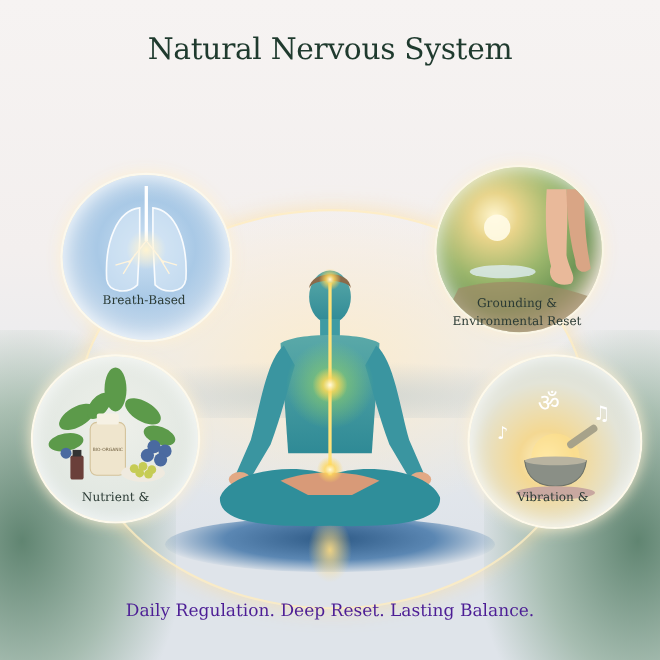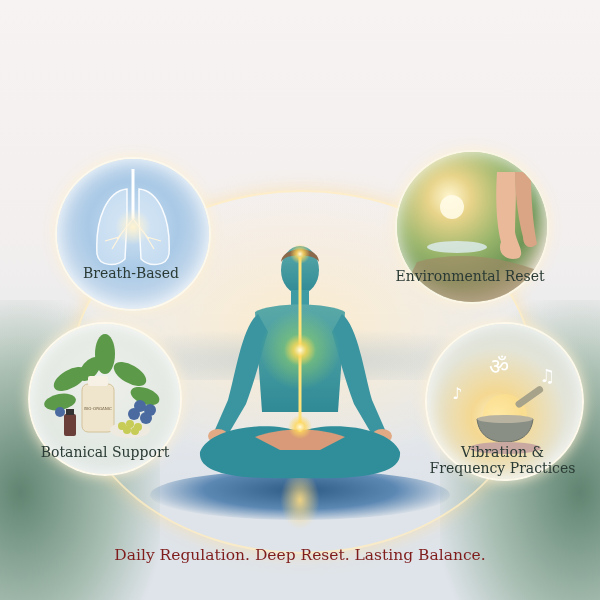--- a/index.html
+++ b/index.html
@@ -30,41 +30,42 @@
     border:2px solid rgba(255,250,235,0.95);}
   .lungs{left:55px;top:157px;width:152px;height:150px;
     background:radial-gradient(circle at 50% 45%, #cfe2f3 0%, #a9c9e6 40%, #c9dbed 70%, #eef2f6 100%);}
   .grounding{left:395px;top:150px;width:150px;height:150px;
     background:radial-gradient(circle at 35% 30%, #fff6cf 0%, #e8d48a 15%, #9bb66c 40%, #6f9656 60%, #c7b79a 80%, #ece6da 100%);}
   .nutrient{left:28px;top:322px;width:150px;height:150px;
     background:radial-gradient(circle at 50% 40%, #eef0ea 0%, #e2e8e2 60%, #d3dfe0 100%);}
   .vibration{left:425px;top:322px;width:155px;height:155px;
     background:radial-gradient(circle at 45% 60%, #fff2c4 0%, #f4d892 20%, #e3e4d8 55%, #cfdcdc 100%);}
 
-  .label{position:absolute;text-align:center;color:#2a3a34;font-size:14px;line-height:16px;}
+  .label{position:absolute;text-align:center;color:#2a3a34;font-size:11px;line-height:16px;}
   .label span{display:block;}
   .lbl-lungs{left:55px;top:265px;width:152px;}
   .lbl-grounding{left:375px;top:268px;width:190px;}
   .lbl-nutrient{left:20px;top:444px;width:170px;}
   .lbl-vibration{left:410px;top:444px;width:185px;}
 
   .figure{position:absolute;left:170px;top:232px;width:260px;height:255px;}
-  .tagline{position:absolute;left:0;top:546px;width:600px;text-align:center;color:#7f1d1d;font-size:15.5px;}
+  .tagline{position:absolute;left:0;top:546px;width:600px;text-align:center;color:#4c1d95;font-size:15.5px;}
 </style>
 </head>
 <body>
 
 <div class="hills"></div>
 <div class="forest-left"></div>
 <div class="forest-right"></div>
 <div class="halo"></div>
 <div class="water"></div>
 <div class="water-glow"></div>
 
 <h1 class="title" style="margin:0;font-weight:normal;">
+  <span>Natural Nervous System</span>
 </h1>
 
 <div class="bubble lungs">
   <svg width="152" height="150" viewBox="0 0 152 150">
     <defs>
         <radialGradient id="lg" cx="50%" cy="50%" r="50%">
           <stop offset="0" stop-color="#fff3d0"></stop>
           <stop offset="1" stop-color="#fff3d0" stop-opacity="0"></stop>
         </radialGradient>
       </defs>
@@ -82,20 +83,21 @@
 <div class="bubble grounding">
   <svg width="150" height="150" viewBox="0 0 150 150">
     <circle cx="55" cy="55" r="12" fill="#fffbe6" opacity="0.9"></circle>
     <path d="M100 20 C98 50 100 75 104 90 C100 100 108 110 122 106 C128 100 120 92 118 80 C118 60 120 40 118 20 Z" fill="#e9b99a"></path>
     <path d="M118 20 C118 45 122 70 126 85 C126 95 134 98 140 92 C138 80 134 60 134 20 Z" fill="#d9a585"></path>
     <path d="M20 110 Q75 95 140 118 L150 150 L0 150 Z" fill="#a08a66" opacity="0.7"></path>
     <ellipse cx="60" cy="95" rx="30" ry="6" fill="#dfeef2" opacity="0.8"></ellipse>
   </svg>
 </div>
 <div class="label lbl-grounding">
+  <span>Grounding &amp;</span>
   <span>Environmental Reset</span>
 </div>
 
 <div class="bubble nutrient">
   <svg width="150" height="150" viewBox="0 0 150 150">
     <g fill="#5c9a4a">
       <ellipse cx="40" cy="55" rx="18" ry="9" transform="rotate(-30 40 55)"></ellipse>
       <ellipse cx="75" cy="30" rx="10" ry="20"></ellipse>
       <ellipse cx="100" cy="50" rx="18" ry="9" transform="rotate(30 100 50)"></ellipse>
       <ellipse cx="30" cy="78" rx="16" ry="8" transform="rotate(-10 30 78)"></ellipse>
@@ -118,38 +120,37 @@
     <g fill="#c6cc55">
         <circle cx="92" cy="102" r="4"></circle>
         <circle cx="100" cy="100" r="4"></circle>
         <circle cx="108" cy="103" r="4"></circle>
         <circle cx="97" cy="106" r="4"></circle>
         <circle cx="105" cy="107" r="4"></circle>
       </g>
   </svg>
 </div>
 <div class="label lbl-nutrient">
-  <span>Botanical Support</span>
+  <span>Nutrient &amp;</span>
 </div>
 
 <div class="bubble vibration">
   <svg width="155" height="155" viewBox="0 0 155 155">
     <text x="72" y="50" font-size="22" fill="#ffffff" text-anchor="middle" font-family="DejaVu Sans, sans-serif">ॐ</text>
     <text x="120" y="58" font-size="18" fill="#ffffff" text-anchor="middle" font-family="DejaVu Sans, sans-serif">♫</text>
     <text x="30" y="75" font-size="16" fill="#ffffff" text-anchor="middle" font-family="DejaVu Sans, sans-serif">♪</text>
     <circle cx="78" cy="92" r="22" fill="rgba(255,225,140,0.55)"></circle>
     <path d="M50 95 L106 95 C104 112 92 118 78 118 C64 118 52 112 50 95 Z" fill="#8a8f86" stroke="#6c7168"></path>
     <ellipse cx="78" cy="95" rx="28" ry="4" fill="#b8b3a0"></ellipse>
     <rect x="90" y="72" width="32" height="7" rx="3.5" fill="#a7a28a" transform="rotate(-35 100 80)"></rect>
     <ellipse cx="78" cy="124" rx="36" ry="6" fill="#c8a8a0"></ellipse>
   </svg>
 </div>
 <div class="label lbl-vibration">
   <span>Vibration &amp;</span>
-  <span>Frequency Practices</span>
 </div>
 
 <div class="figure">
   <svg width="260" height="255" viewBox="0 0 260 255">
     <defs>
       <radialGradient id="glow" cx="50%" cy="50%" r="50%">
           <stop offset="0" stop-color="#fffbe0"></stop>
           <stop offset="0.4" stop-color="#ffd75a" stop-opacity="0.8"></stop>
           <stop offset="1" stop-color="#ffd75a" stop-opacity="0"></stop>
         </radialGradient>

